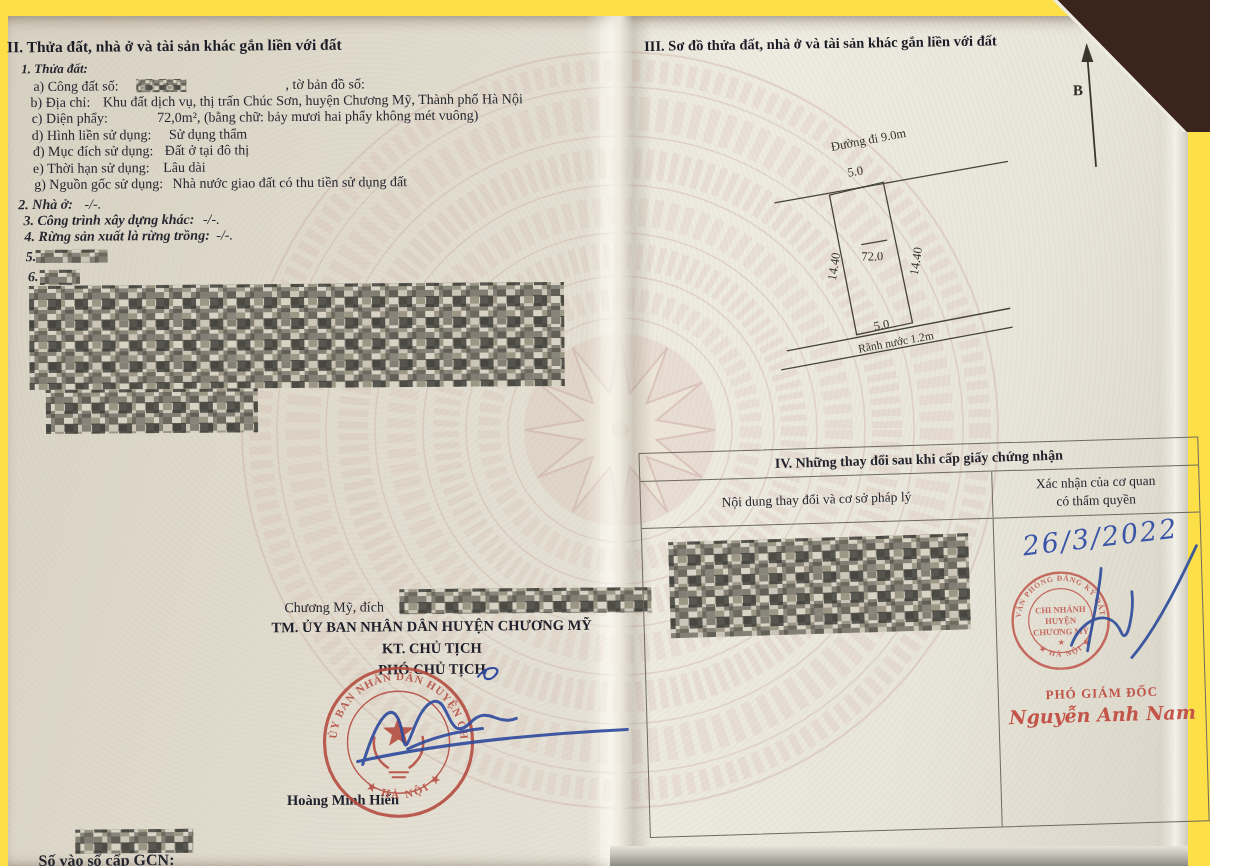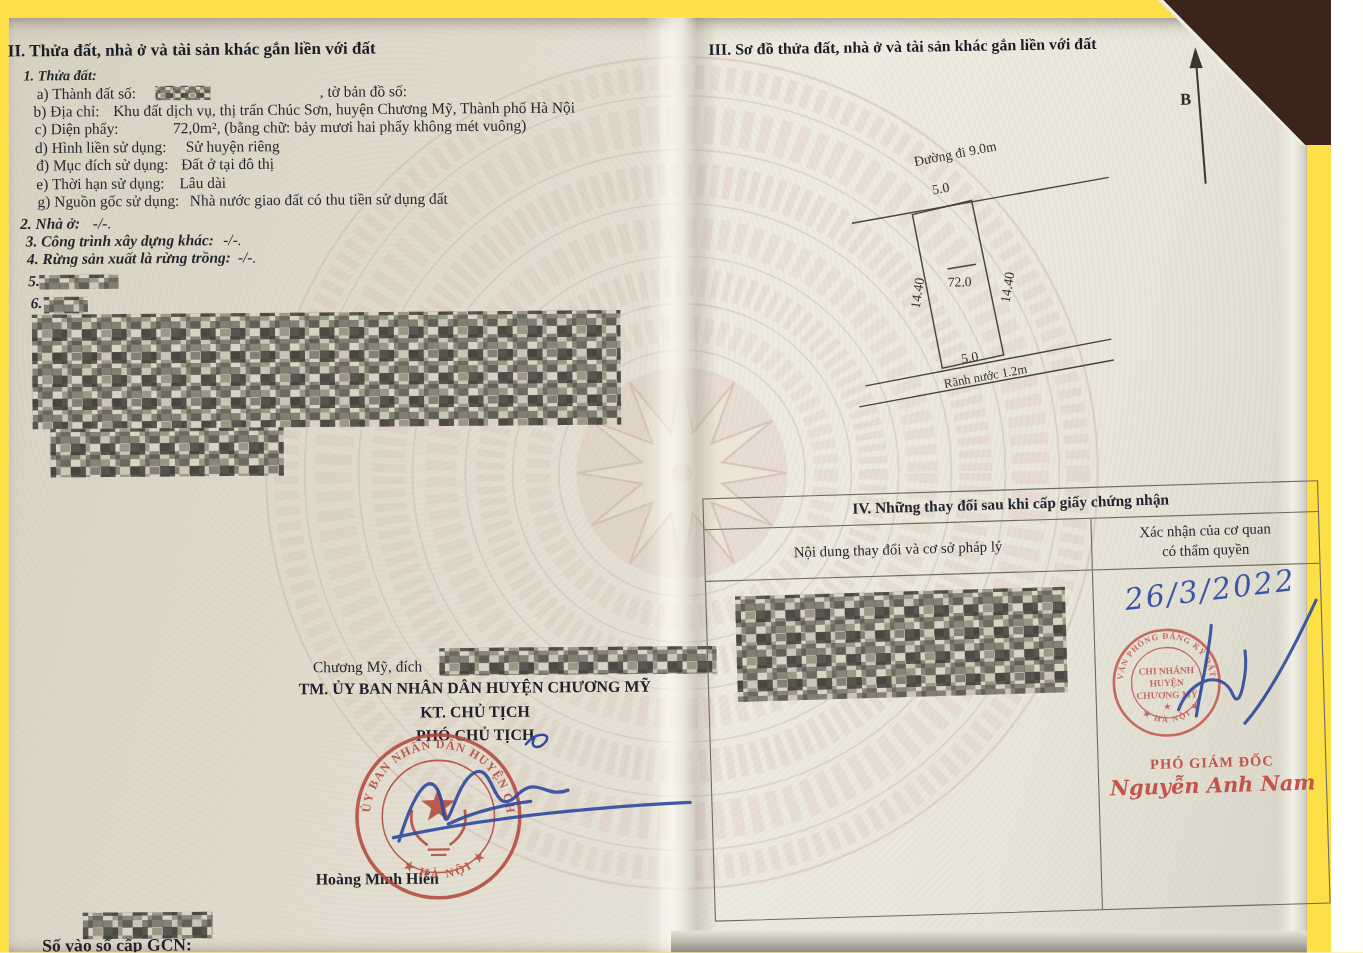--- a/index.html
+++ b/index.html
@@ -84,35 +84,35 @@
     <div class="tintL"></div>
     <div class="fold"></div>
     <div class="edge-right"></div>
   </div>
 
   <div style="position:absolute;left:0;top:0;width:100%;height:100%;transform:rotate(-.45deg);transform-origin:300px 420px;">
     <div class="t b" style="left:10px;top:36px;font-size:15.5px;color:#1c1c27;">II. Thửa đất, nhà ở và tài sản khác gắn liền với đất</div>
     <div class="t b i" style="left:24px;top:59px;font-size:13px;">1. Thửa đất:</div>
 
     <div class="t row" style="left:36px;top:77px;">
-      <span class="lbl">a) Thành đất số:</span>
+      <span class="lbl">a) Công đất số:</span>
       <span class="mosaic-inline" style="margin:0 6px 0 14px;"></span>
       <span style="margin-left:90px;">, tờ bản đồ số:</span>
     </div>
     <div class="t row" style="left:33px;top:93px;">
       <span class="lbl">b) Địa chỉ:</span>
       <span style="margin-left:9px;">Khu đất dịch vụ, thị trấn Chúc Sơn, huyện Chương Mỹ, Thành phố Hà Nội</span>
     </div>
     <div class="t row" style="left:34px;top:109px;">
       <span class="lbl">c) Diện phẩy:</span>
       <span style="margin-left:46px;">72,0m², (bằng chữ: bảy mươi hai phẩy không mét vuông)</span>
     </div>
     <div class="t row" style="left:34px;top:126px;">
       <span class="lbl">d) Hình liền sử dụng:</span>
-      <span style="margin-left:14px;">Sử huyện riêng</span>
+      <span style="margin-left:14px;">Sử dụng thẩm</span>
     </div>
     <div class="t row" style="left:35px;top:142px;">
       <span class="lbl">đ) Mục đích sử dụng:</span>
       <span style="margin-left:8px;">Đất ở tại đô thị</span>
     </div>
     <div class="t row" style="left:35px;top:159px;">
       <span class="lbl">e) Thời hạn sử dụng:</span>
       <span style="margin-left:10px;">Lâu dài</span>
     </div>
     <div class="t row" style="left:36px;top:175px;">

